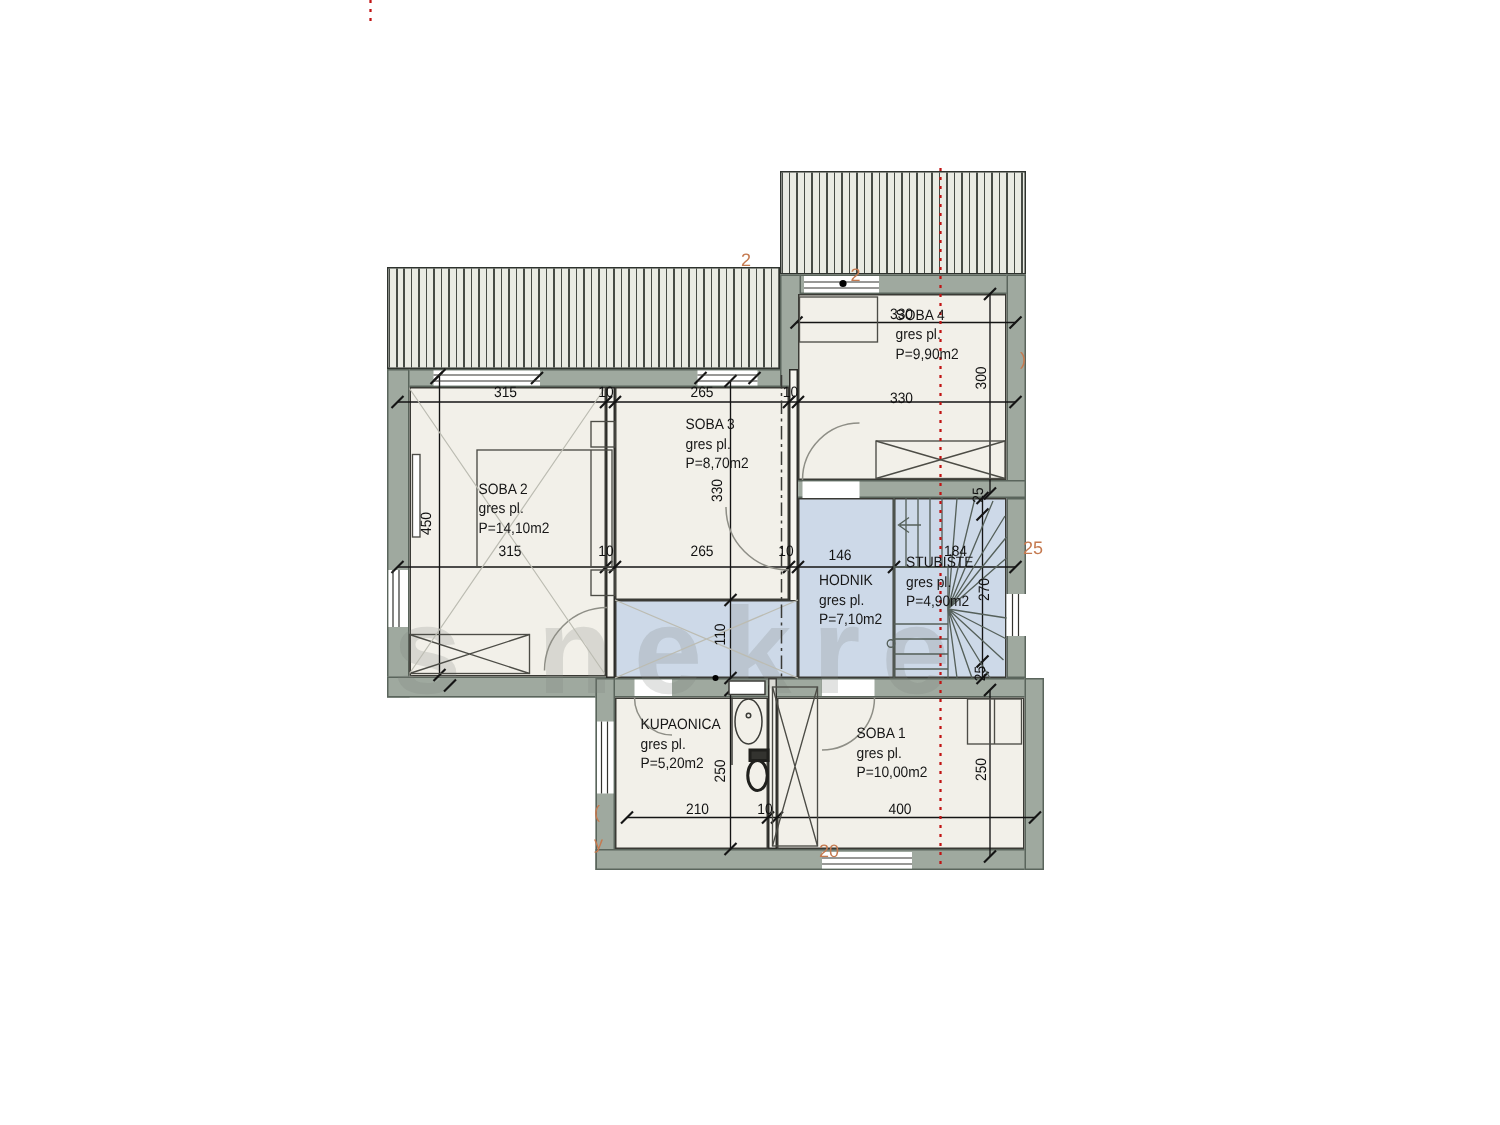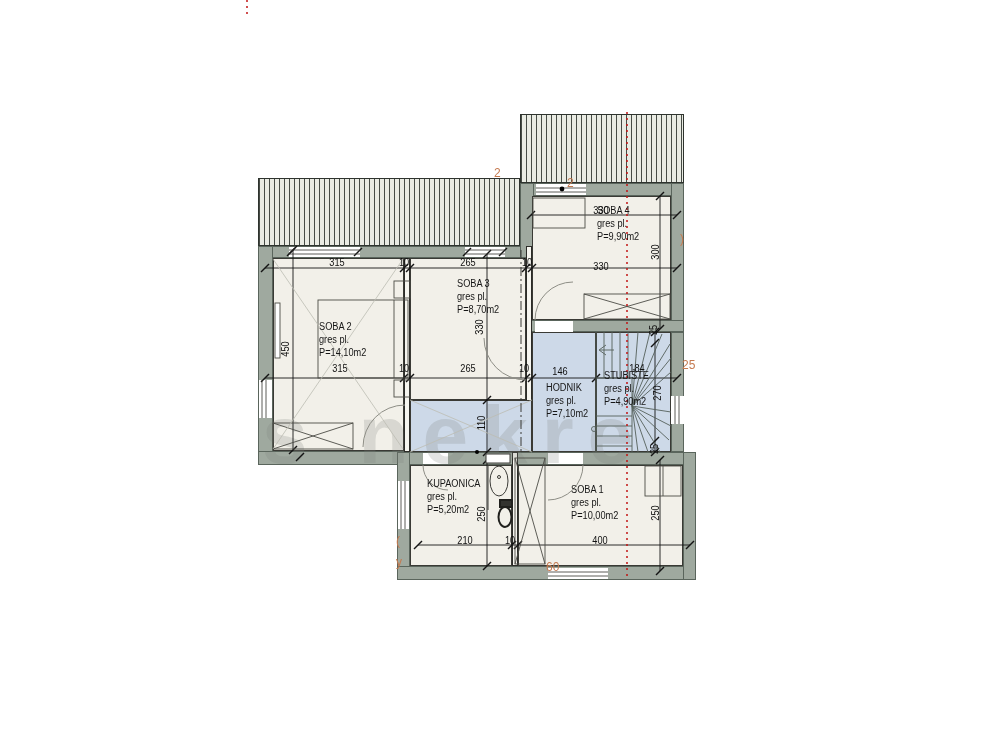--- a/index.html
+++ b/index.html
@@ -268,17 +268,17 @@
   <div class="dimv" style="left:655px;top:513px">250</div>
   <div class="dimv" style="left:481px;top:514px">250</div>
   <div class="dim" style="left:465px;top:540px">210</div>
   <div class="dim" style="left:510px;top:540px">10</div>
   <div class="dim" style="left:600px;top:540px">400</div>
 
   <div class="rem" style="left: 494px; top: 166px; color: rgb(197, 122, 80);">2</div>
   <div class="rem" style="left: 567px; top: 176px; color: rgb(197, 122, 80);">2</div>
   <div class="rem" style="left: 680px; top: 232px; color: rgb(197, 122, 80);">)</div>
   <div class="rem" style="left: 682px; top: 358px; color: rgb(197, 122, 80);">25</div>
-  <div class="rem" style="left: 546px; top: 560px; color: rgb(197, 122, 80);">60</div>
+  <div class="rem" style="left: 546px; top: 560px; color: rgb(197, 122, 80);">20</div>
   <div class="rem" style="left: 396px; top: 534px; color: rgb(197, 122, 80);">(</div>
   <div class="rem" style="left: 396px; top: 555px; color: rgb(197, 122, 80);">y</div>
 
 </div>
 
 </body></html>

